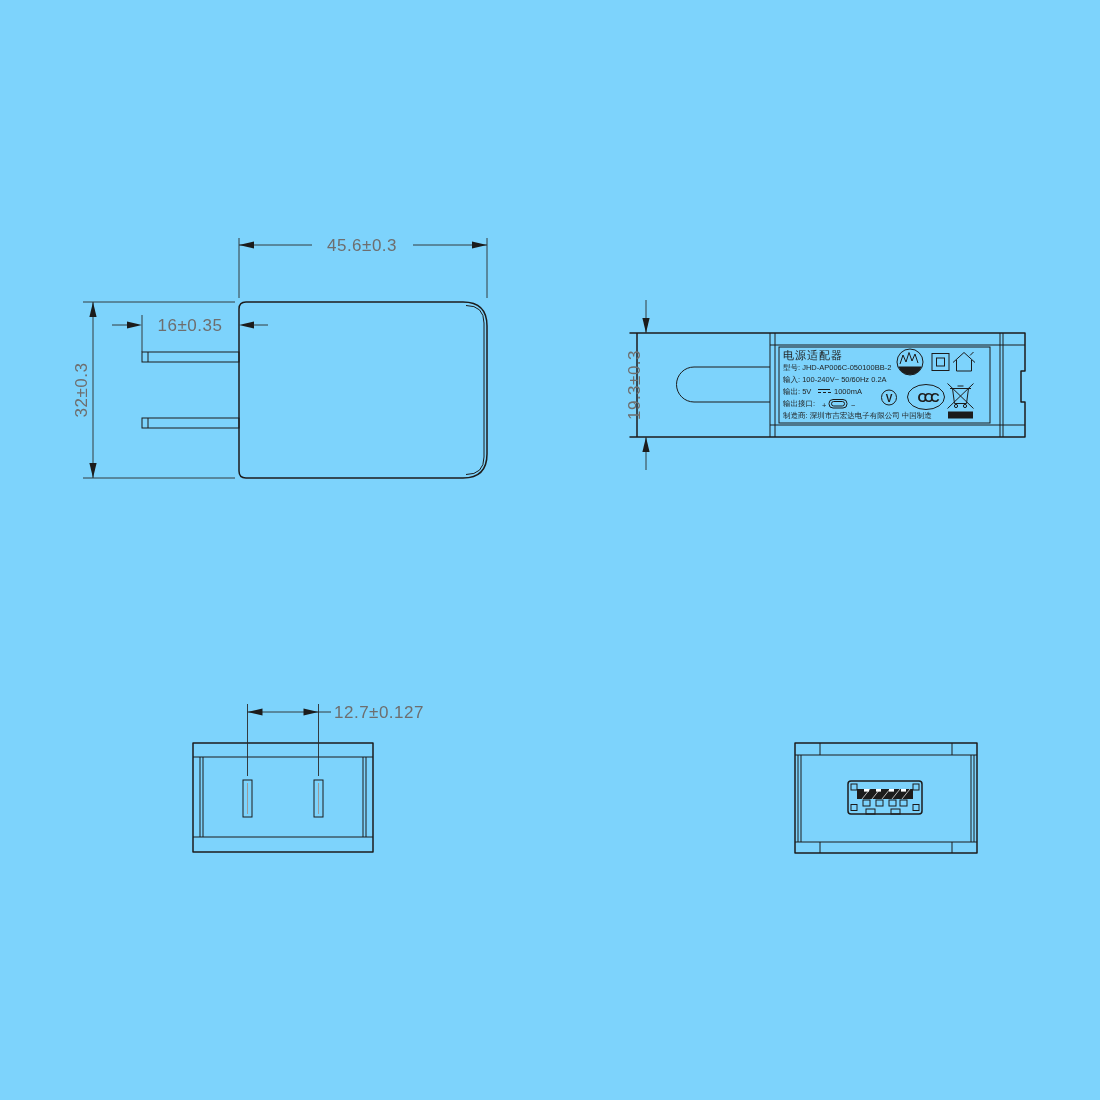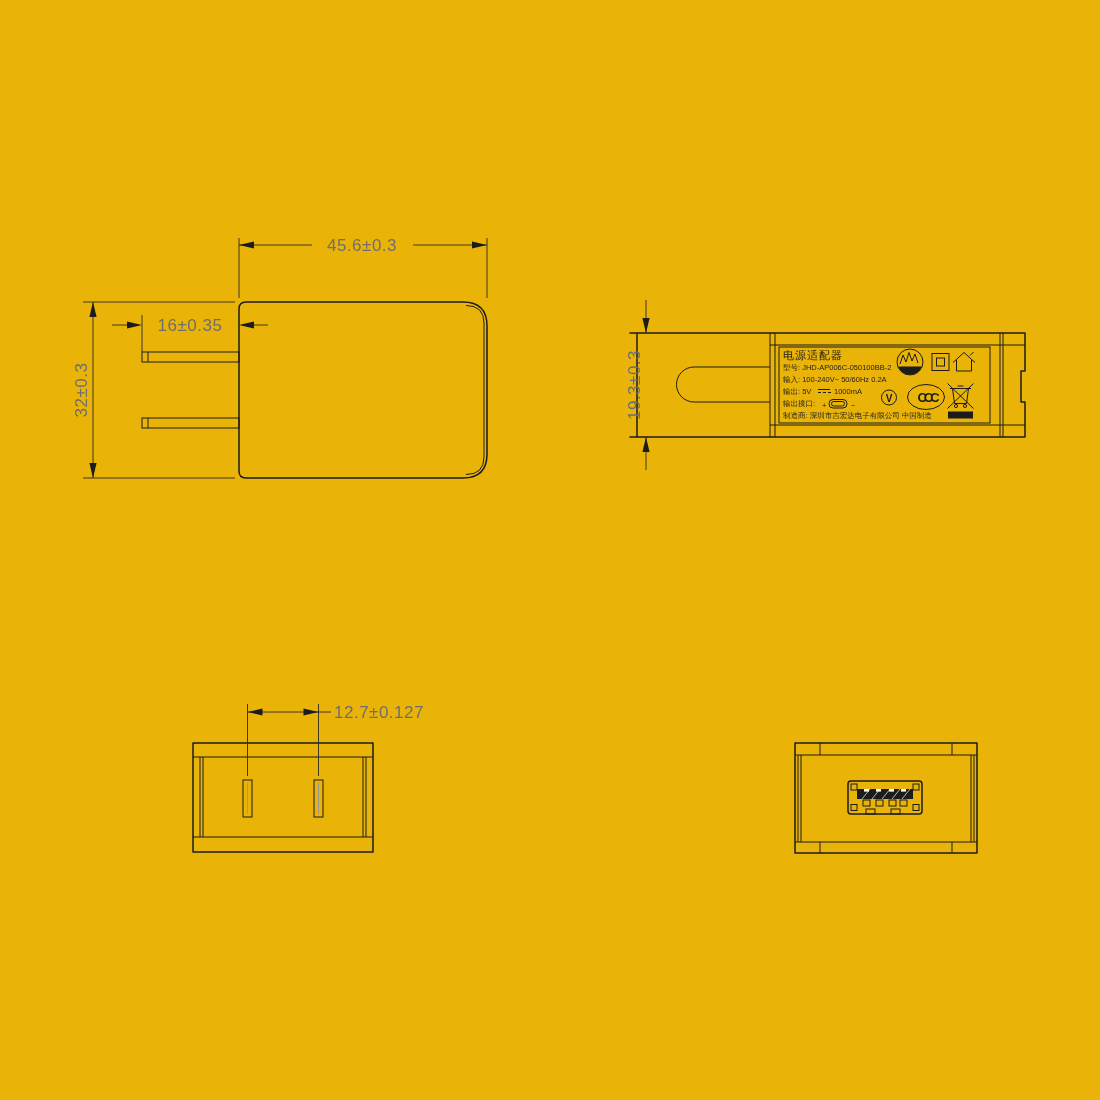--- a/index.html
+++ b/index.html
@@ -1,16 +1,16 @@
 <!DOCTYPE html>
 <html><head>
 <meta charset="utf-8">
 <style>
   html,body{margin:0;padding:0;background:#ffffff;}
-  .canvas{width:1100px;height:1100px;position:relative;background:#eab308;
+  .canvas{width:1100px;height:1100px;position:relative;background:#7dd3fc;
           font-family:"Liberation Sans", sans-serif;}
   svg text{font-family:"Liberation Sans", sans-serif;}
   .outline{fill:none;stroke:#1c1c1c;stroke-width:1.5;stroke-linejoin:round;stroke-linecap:round;}
   .thin{fill:none;stroke:#1c1c1c;stroke-width:1;}
   .dimline{fill:none;stroke:#2a2a2a;stroke-width:0.9;}
   .arrow{fill:#1c1c1c;stroke:none;}
   .dimtext{fill:#6e6e6e;font-size:17px;letter-spacing:0.5px;}
   .lbltext{fill:#1f1f1f;font-size:7.5px;}
   .lbltitle{fill:#1f1f1f;font-size:11px;letter-spacing:1px;}
   .marktext{fill:#1c1c1c;font-weight:bold;}

